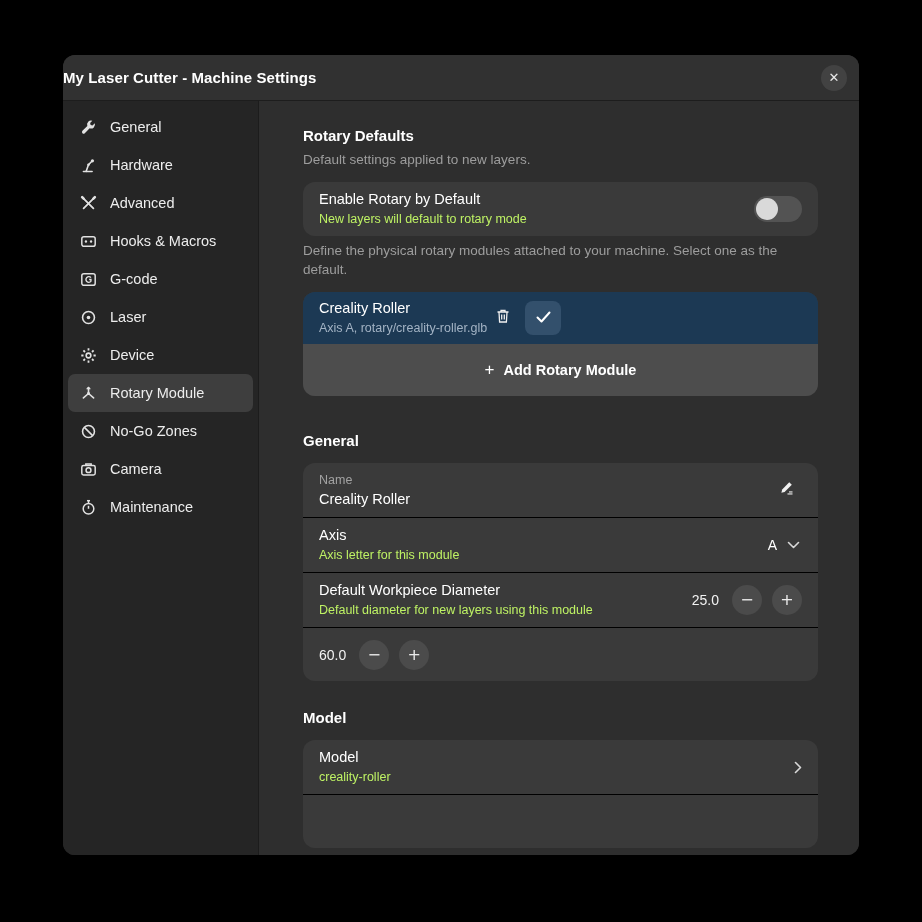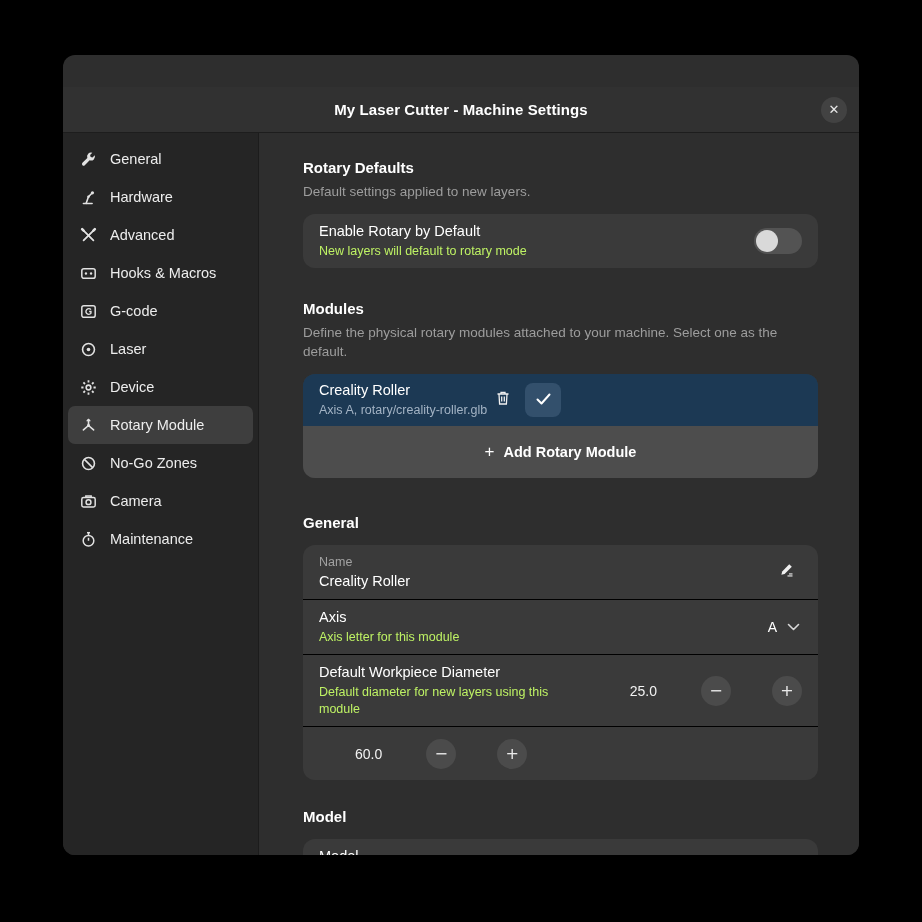--- a/index.html
+++ b/index.html
@@ -21,23 +21,22 @@
     box-shadow: 0 10px 36px rgba(0,0,0,0.65);
   }
   
   .titlebar {
     height: 46px;
     flex: 0 0 46px;
     background: #313131;
     border-bottom: 1px solid #1d1d1d;
     display: flex;
     align-items: center;
-    justify-content: center;
+    justify-content: flex-start;
     position: relative;
-    margin-top: 32px;
   }
   .titlebar .title {
     font-size: 15px;
     font-weight: 700;
     color: #ffffff;
     letter-spacing: .1px;
   }
   .close-btn {
     position: absolute;
     right: 12px; top: 10px;
@@ -106,21 +105,20 @@
     background: #3a3a3a;
     border-radius: 12px;
     margin-top: 13px;
     overflow: hidden;
   }
   .row {
     display: flex;
     align-items: center;
     padding: 8px 16px;
     min-height: 54px;
-    gap: 31px;
   }
   .row + .row { border-top: 1px solid #000000; }
   .row .texts { flex: 1; min-width: 0; }
   .row-title { font-size: 14.5px; color: #ffffff; line-height: 19px; }
   .row-sub { font-size: 12.5px; color: #bef264; line-height: 17px; margin-top: 2px; }
   .row-label { font-size: 12.5px; color: #a2a2a2; line-height: 16px; }
   .row-value { font-size: 14.5px; color: #ffffff; line-height: 19px; margin-top: 2px; }
 
   
   .switch {
@@ -182,21 +180,21 @@
     color: #ffffff;
     font-size: 14.5px;
     font-weight: 700;
     border: none;
     width: 100%;
     cursor: pointer;
   }
   .add-row .plus { font-weight: 400; font-size: 17px; }
 
   
-  .spin-value { font-size: 14px; color: #f2f2f2; margin-right: 13px; margin-left: 36px; }
+  .spin-value { font-size: 14px; color: #f2f2f2; margin-right: 13px; }
   .round-btn {
     width: 30px; height: 30px;
     border-radius: 50%;
     background: #4b4b4b;
     border: none;
     color: #eaeaea;
     font-size: 16px;
     line-height: 1;
     display: inline-flex;
     align-items: center;
@@ -348,21 +346,20 @@
           <div class="texts">
             <div class="row-title">Enable Rotary by Default</div>
             <div class="row-sub">New layers will default to rotary mode</div>
           </div>
           <div class="switch">
             <div class="knob"></div>
           </div>
         </div>
       </div>
 
-      <div class="section-title mt-lg">Modules</div>
       <div class="section-sub" style="max-width:500px">Define the physical rotary modules attached to your machine. Select one as the default.</div>
       <div class="card">
         <div class="module-row">
           <div class="texts">
             <div class="row-title">Creality Roller</div>
             <div class="row-sub">Axis A, rotary/creality-roller.glb</div>
           </div>
           <button class="icon-btn">
             <span>
               <svg width="16" height="17" viewBox="0 0 16 17" fill="none" stroke="currentColor" stroke-width="1.3">

